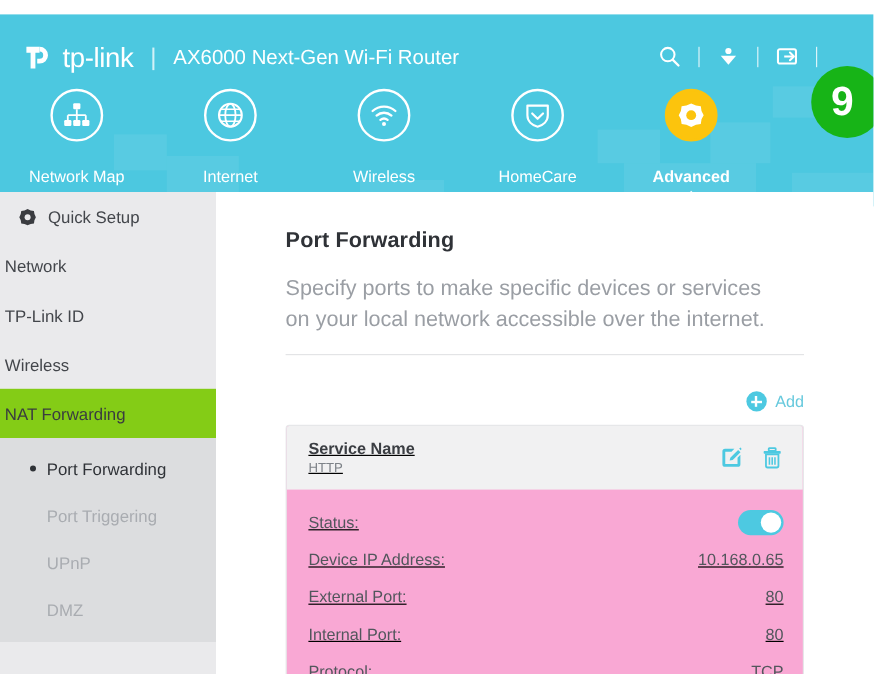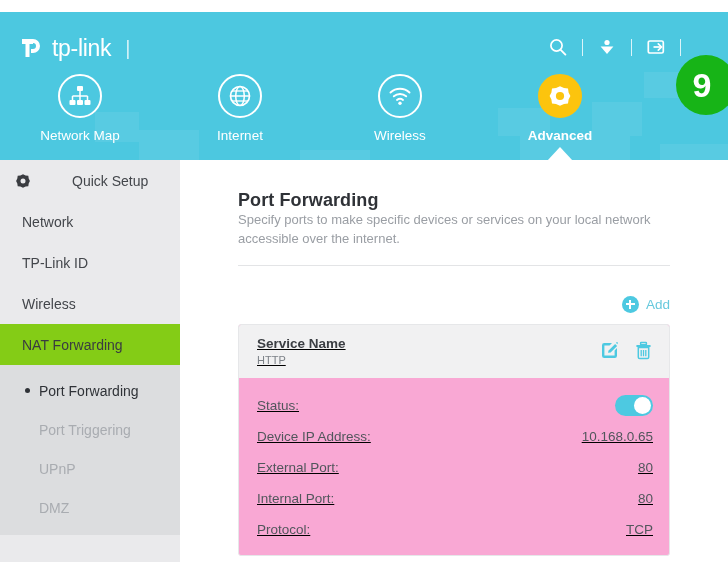--- a/index.html
+++ b/index.html
@@ -74,21 +74,21 @@
   }
 
   
   .navtabs {
     position: absolute; left: 0; top: 62px;
     width: 640px; height: 98px;
     display: flex; align-items: flex-start;
   }
   .tab {
     flex: 1 1 0; display: flex; flex-direction: column;
-    align-items: center; cursor: pointer; position: relative;
+    align-items: center; cursor: pointer; position: relative; gap: 12px;
   }
   .tab-ico {
     width: 44px; height: 44px; border-radius: 50%;
     border: 2px solid #ffffff;
     display: flex; align-items: center; justify-content: center;
   }
   .tab.active .tab-ico {
     background: #fcc40d; border-color: #fcc40d;
   }
   .tab-label {
@@ -105,24 +105,24 @@
   }
 
   
   .sidebar {
     position: absolute; left: 0; top: 160px;
     width: 180px; height: 402px;
     background: #eaeaec;
   }
   .side-item {
     height: 41px; display: flex; align-items: center;
-    padding-left: 22px; color: #43464b; font-size: 14px;
+    padding-left: 4px; color: #43464b; font-size: 14px;
     cursor: pointer;
   }
-  .side-item.first { padding-left: 15px; gap: 32px; }
+  .side-item.first { padding-left: 15px; }
   .side-item .gear { margin-right: 9px; display: flex; }
   .side-item.active {
     background: #84cc16; color: #3a3c40;
   }
   .submenu { background: #dcdddf; padding: 6px 0 8px; }
   .sub-item {
     height: 39px; display: flex; align-items: center;
     padding-left: 25px; font-size: 14px; color: #a9acb1;
     cursor: pointer;
   }
@@ -137,21 +137,21 @@
   .main {
     position: absolute; left: 180px; top: 160px;
     width: 548px; height: 402px; background: #ffffff;
     padding: 30px 58px 0 58px;
   }
   .page-title {
     font-size: 18px; font-weight: bold; color: #2f3237;
     letter-spacing: 0.1px;
   }
   .page-desc {
-    margin-top: 0; font-size: 13px; color: #9a9ea4;
+    margin-top: 16px; font-size: 18px; color: #9a9ea4;
     line-height: 1.45; max-width: 420px;
   }
   .hr {
     margin-top: 16px; height: 1px; background: #e3e4e6;
   }
   .add-row {
     margin-top: 30px; display: flex; justify-content: flex-end;
     align-items: center;
   }
   .add-btn {
@@ -225,20 +225,21 @@
 
     <div class="brand-row">
       <span class="logo-mark">
         <svg width="30" height="30" viewBox="0 0 30 30">
           <path d="M4 6 H15 V11 H11.5 V24 H7.5 V11 H4 Z" fill="#ffffff"></path>
           <path d="M15 6 A7 7 0 0 1 15 20 H13 V16 H15 A3 3 0 0 0 15 10 Z" fill="#ffffff"></path>
         </svg>
       </span>
       <span class="logo-word">tp-link</span>
       <span class="brand-sep">|</span>
+      <span class="model-name">AX6000 Next-Gen Wi-Fi Router</span>
     </div>
 
     <div class="hdr-icons">
       <div class="hdr-icon">
         <svg width="20" height="20" viewBox="0 0 20 20">
           <circle cx="8.5" cy="8.5" r="5.6" fill="none" stroke="#ffffff" stroke-width="1.7"></circle>
           <line x1="12.7" y1="12.9" x2="17.4" y2="17.6" stroke="#ffffff" stroke-width="1.9" stroke-linecap="round"></line>
         </svg>
       </div>
       <div class="hdr-div"></div>
@@ -298,20 +299,29 @@
           <svg width="26" height="26" viewBox="0 0 26 26">
             <path d="M3.5 9.5 A14 14 0 0 1 22.5 9.5" fill="none" stroke="#ffffff" stroke-width="1.9" stroke-linecap="round"></path>
             <path d="M6.8 13.3 A9.4 9.4 0 0 1 19.2 13.3" fill="none" stroke="#ffffff" stroke-width="1.9" stroke-linecap="round"></path>
             <path d="M10 16.9 A5 5 0 0 1 16 16.9" fill="none" stroke="#ffffff" stroke-width="1.9" stroke-linecap="round"></path>
             <circle cx="13" cy="20.3" r="1.7" fill="#ffffff"></circle>
           </svg>
         </span>
         <span class="tab-label">Wireless</span>
       </div>
 
+      <div class="tab">
+        <span class="tab-ico">
+          <svg width="26" height="26" viewBox="0 0 26 26">
+            <path d="M4.5 5 H21.5 V13 C21.5 18 17.5 21.3 13 22.6 C8.5 21.3 4.5 18 4.5 13 Z" fill="none" stroke="#ffffff" stroke-width="1.8" stroke-linejoin="round"></path>
+            <path d="M8.5 11.5 L13 16 L17.5 11.5" fill="none" stroke="#ffffff" stroke-width="1.8" stroke-linecap="round" stroke-linejoin="round"></path>
+          </svg>
+        </span>
+        <span class="tab-label">HomeCare</span>
+      </div>
 
       <div class="tab active">
         <span class="tab-ico">
           <svg width="26" height="26" viewBox="0 0 26 26">
             <path d="M13 3.2 L17 5 L21 5.6 L21.6 9.6 L23.4 13 L21.6 16.4 L21 20.4 L17 21 L13 22.8 L9 21 L5 20.4 L4.4 16.4 L2.6 13 L4.4 9.6 L5 5.6 L9 5 Z" fill="#ffffff"></path>
             <circle cx="13" cy="13" r="4.1" fill="#fcc40d"></circle>
           </svg>
         </span>
         <span class="tab-label">Advanced</span>
         <span class="tab-arrow"></span>

